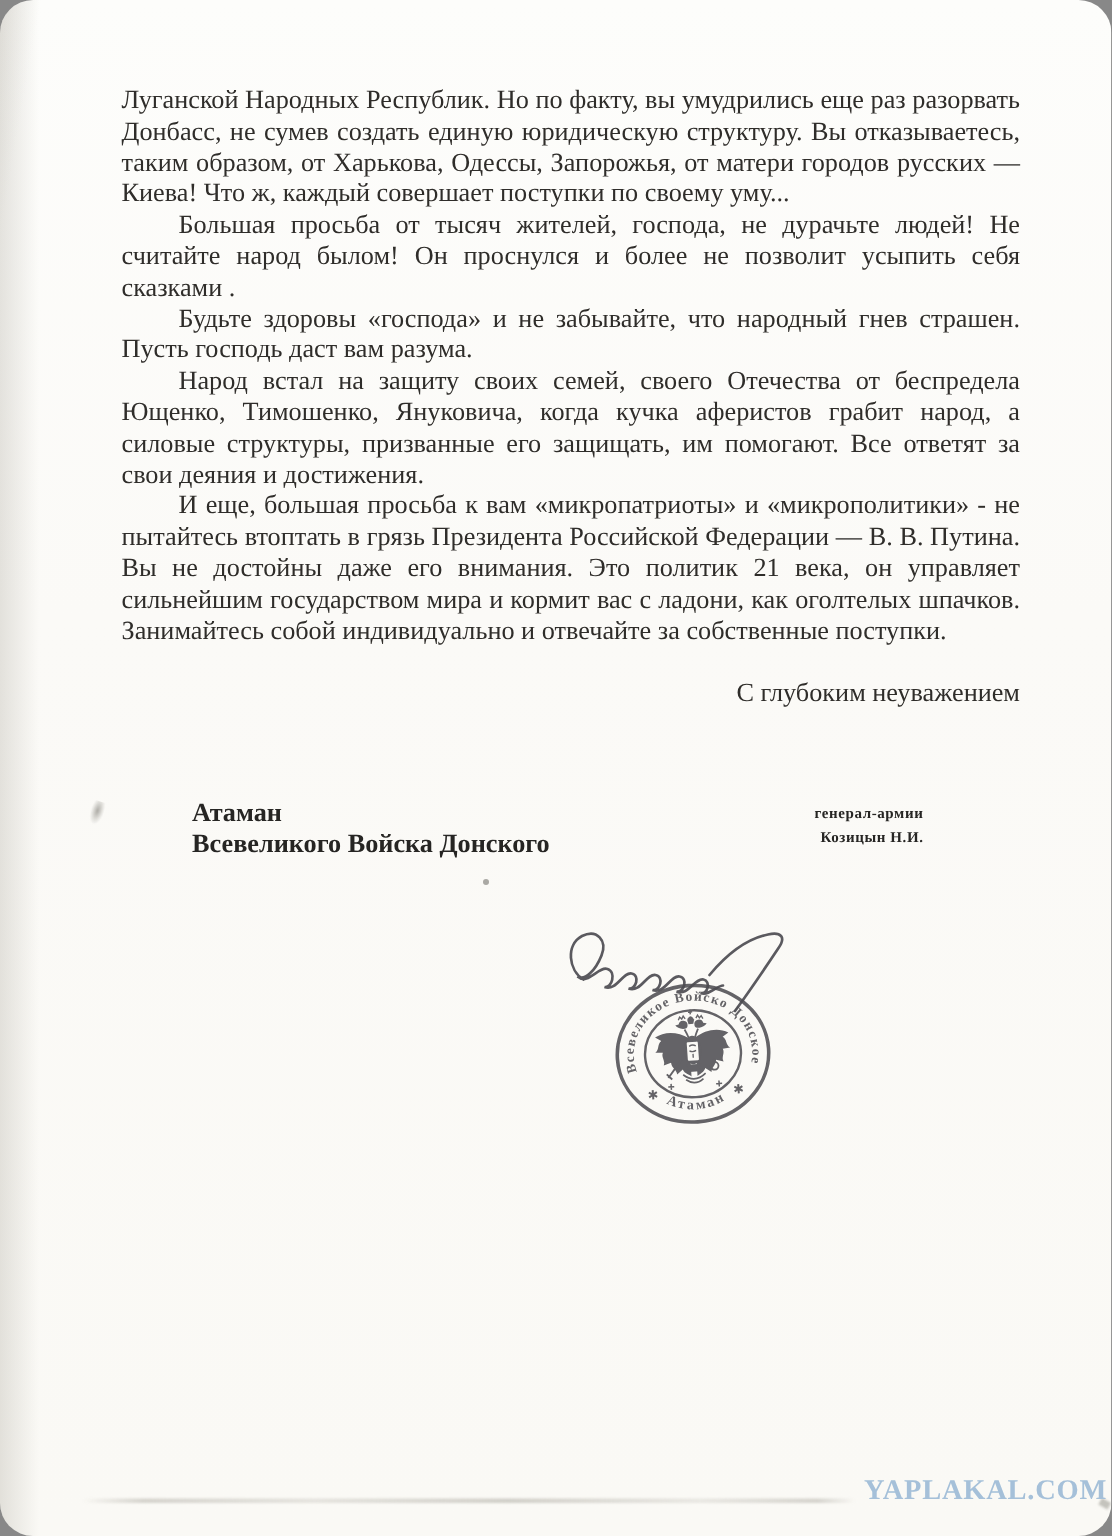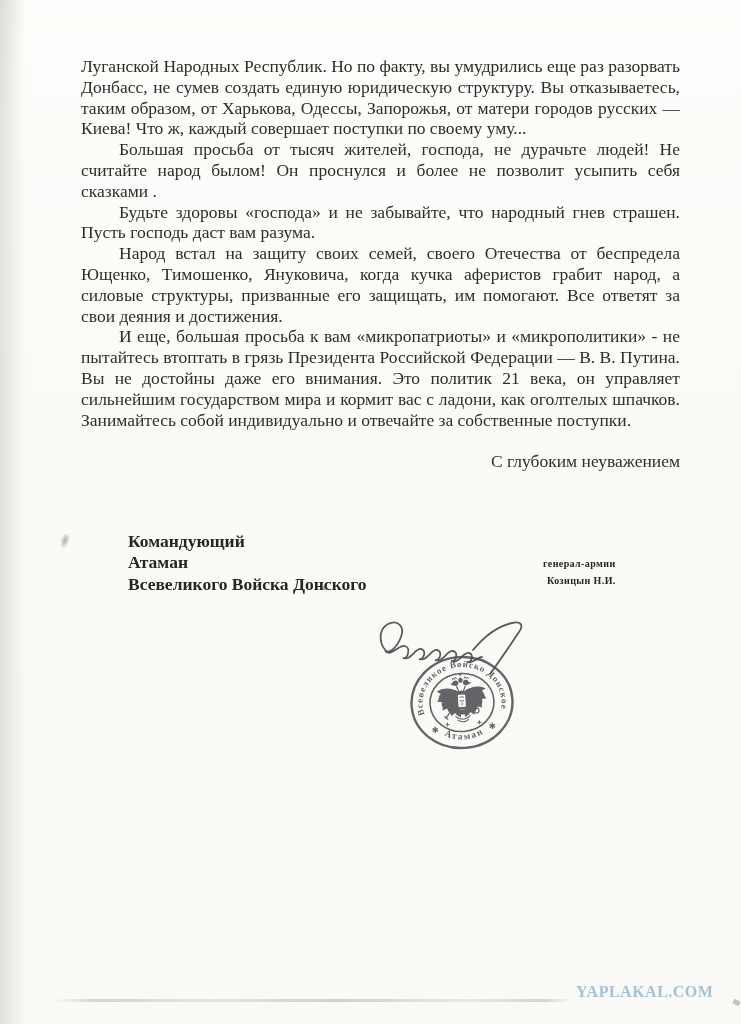--- a/index.html
+++ b/index.html
@@ -6,20 +6,21 @@
   .page {
     position: relative;
     width: 741px;
     height: 1024px;
     margin: 0 auto;
     background:
       linear-gradient(100deg, rgba(210,205,195,0.20) 0%, rgba(255,255,255,0) 3%),
       linear-gradient(180deg, #fdfdfb 0%, #fbfaf7 40%, #faf9f5 100%);
     overflow: hidden;
     font-family: "Liberation Serif", serif;
+    border-radius: 22px;
   }
   .content {
     position: absolute;
     left: 81px;
     top: 56px;
     width: 599px;
     color: #2f2d2a;
     font-size: 17.5px;
     line-height: 20.8px;
   }
@@ -81,21 +82,21 @@
   .seal .ring-text { font-size: 9px; letter-spacing: 0.9px; }
   .seal .ring-text-bottom { font-size: 9.5px; letter-spacing: 1.6px; }
   .seal .star { font-size: 8.5px; font-family: "DejaVu Sans", sans-serif; }
   
   .watermark {
     position: absolute;
     left: 576px;
     top: 983px;
     font-family: "Liberation Serif", serif;
     font-weight: bold;
-    font-size: 16px;
+    font-size: 19px;
     letter-spacing: 0.5px;
     color: #a5c0d9;
   }
   
   .smudge {
     position: absolute;
     left: 60px;
     top: 534px;
     width: 9px;
     height: 16px;
@@ -138,23 +139,20 @@
   <div class="content" style="color: rgb(47, 45, 42);">
     <p class="para no-indent">Луганской Народных Республик. Но по факту, вы умудрились еще раз разорвать Донбасс, не сумев создать единую юридическую структуру. Вы отказываетесь, таким образом, от Харькова, Одессы, Запорожья, от матери городов русских — Киева! Что ж, каждый совершает поступки по своему уму...</p>
     <p class="para">Большая просьба от тысяч жителей, господа, не дурачьте людей! Не считайте народ былом! Он проснулся и более не позволит усыпить себя сказками .</p>
     <p class="para">Будьте здоровы «господа» и не забывайте, что народный гнев страшен. Пусть господь даст вам разума.</p>
     <p class="para">Народ встал на защиту своих семей, своего Отечества от беспредела Ющенко, Тимошенко, Януковича, когда кучка аферистов грабит народ, а силовые структуры, призванные его защищать, им помогают.  Все ответят за свои деяния и достижения.</p>
     <p class="para">И еще, большая просьба к вам «микропатриоты» и «микрополитики» - не пытайтесь втоптать в грязь Президента Российской Федерации — В. В. Путина. Вы не достойны даже его внимания. Это политик 21 века, он управляет сильнейшим государством мира и кормит вас с ладони, как оголтелых шпачков. Занимайтесь собой индивидуально и отвечайте за собственные поступки.</p>
 
     <p class="closing">С глубоким неуважением</p>
 
     <div class="sig-block">
-      <div class="sig-row">
-        <span>Командующий</span>
-      </div>
       <div class="sig-row">
         <span class="sig-right">генерал-армии</span>
       </div>
       <div class="sig-row">
         <span>Атаман</span>
       </div>
       <div class="sig-row row4">
         <span>Всевеликого Войска Донского</span>
         <span class="sig-right">Козицын Н.И.</span>
       </div>

